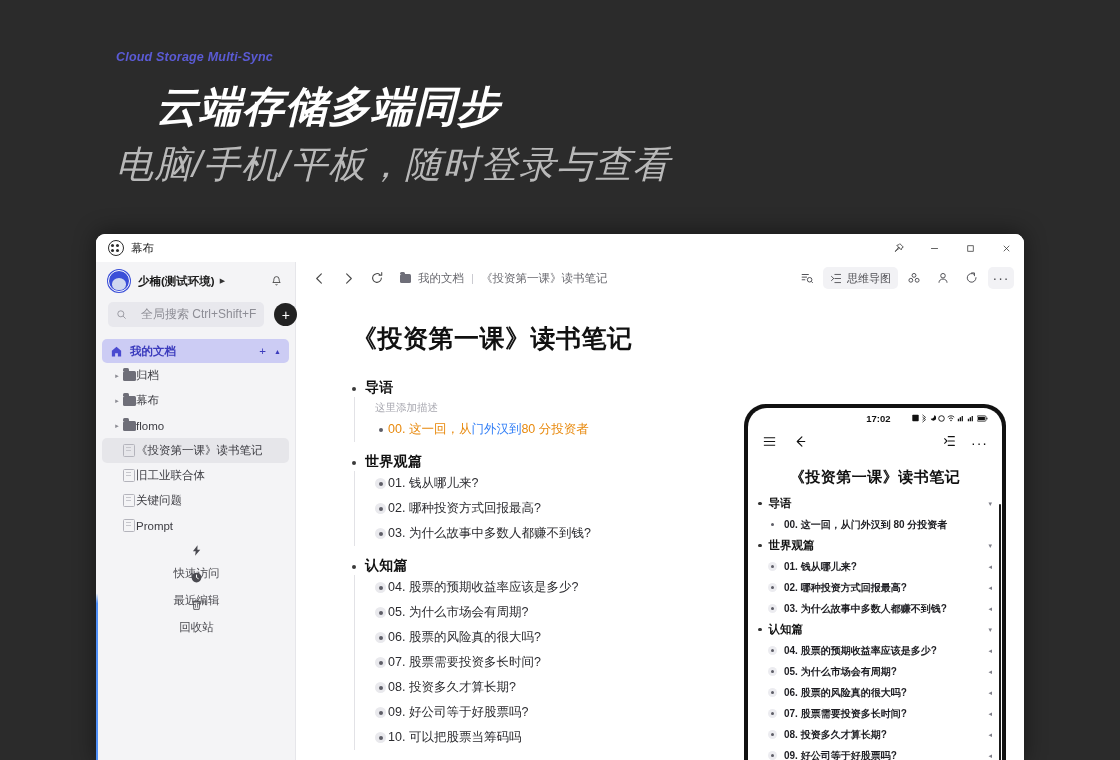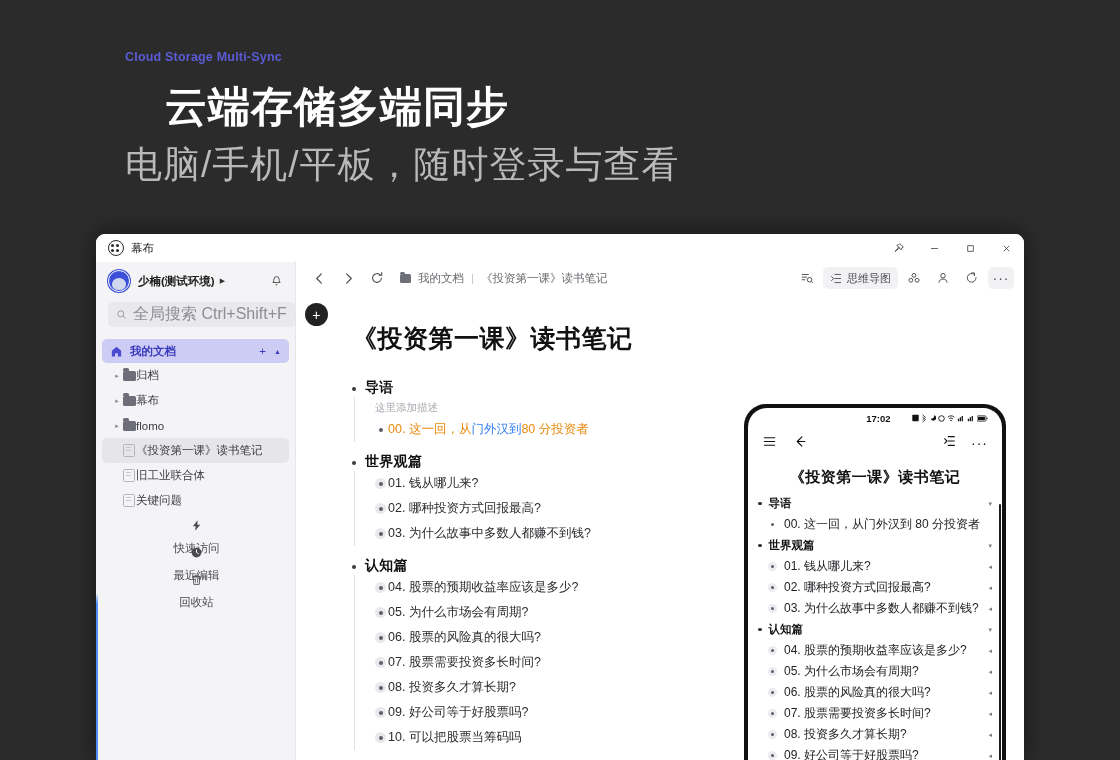--- a/index.html
+++ b/index.html
@@ -4,21 +4,21 @@
 <style>
   html,body{margin:0;padding:0;}
   body{
     width:1120px;height:760px;
     background:#2b2b2b;
     font-family:"Liberation Sans","DejaVu Sans",sans-serif;
     overflow:hidden;
     position:relative;
   }
   
-  .hero{position:absolute;left:125px;top:50px;width:900px;}
+  .hero{position:absolute;left:116px;top:50px;width:900px;font-style:italic;}
   .hero-eyebrow{
     color:#5b5bd6;font-size:12.5px;font-weight:bold;letter-spacing:.2px;
   }
   .hero-title{
     color:#ffffff;font-size:42px;font-weight:bold;letter-spacing:1px;
     margin-top:20px;line-height:1.1;margin-left:40px;
   }
   .hero-sub{
     color:#b9b9b9;font-size:37px;font-weight:400;letter-spacing:1px;
     margin-top:14px;line-height:1.15;
@@ -84,21 +84,21 @@
     border-radius:50% 50% 45% 45%;background:#cfd8ef;
   }
   .sb-uname{font-size:11.5px;color:#1a1a1a;font-weight:600;white-space:nowrap;}
   .sb-caret{font-size:7px;color:#333;margin-left:-3px;}
   .sb-bell{margin-left:auto;color:#333;display:flex;}
   .sb-search-row{display:flex;align-items:center;padding:0 12px;gap:10px;margin-top:2px;}
   .sb-search{
     flex:1;height:25px;background:#e8e8ed;border-radius:5px;
     display:flex;align-items:center;gap:6px;padding:0 8px;
   }
-  .sb-search span{font-size:16px;color:#8d8d95;white-space:nowrap;}
+  .sb-search span{font-size:12px;color:#8d8d95;white-space:nowrap;margin-left:8px;}
   .sb-plus{
     width:23px;height:23px;border-radius:50%;background:#222;color:#fff;
     display:flex;align-items:center;justify-content:center;font-size:14px;
     flex:none;line-height:1;
   }
   .sb-tree{margin-top:12px;font-size:11.5px;}
   .sb-home{
     height:24px;margin:0 6px;border-radius:5px;background:#ccccf4;
     display:flex;align-items:center;padding:0 8px;gap:7px;color:#3b3bbd;
     font-weight:600;
@@ -201,21 +201,21 @@
     text-align:center;font-size:15px;font-weight:bold;color:#111;margin:10px 0 6px;letter-spacing:.5px;
   }
   .ph-outline{padding:0 6px 0 10px;font-size:11px;position:relative;}
   .p-h{display:flex;align-items:center;gap:7px;height:21px;position:relative;}
   .p-h .bullet{width:3.5px;height:3.5px;border-radius:50%;background:#333;flex:none;}
   .p-h .txt{font-weight:bold;font-size:11.5px;color:#111;}
   .p-i{display:flex;align-items:center;gap:7px;height:21px;padding-left:10px;position:relative;}
   .p-i .dot{width:9px;height:9px;border-radius:50%;background:#ececf0;flex:none;position:relative;}
   .p-i .dot::after{content:"";position:absolute;left:2.8px;top:2.8px;width:3.4px;height:3.4px;border-radius:50%;background:#5d5d66;}
   .p-i .dot.plain{background:transparent;}
-  .p-i .txt{font-size:12px;color:#1d1d22;white-space:nowrap;}
+  .p-i .txt{font-size:10px;color:#1d1d22;white-space:nowrap;font-weight:bold;}
   .p-arrow{position:absolute;right:4px;color:#7e7e88;font-size:7px;}
   .ph-scroll{
     position:absolute;right:1px;top:96px;width:2px;height:300px;background:#1a1a1a;border-radius:2px;
   }
 </style>
 </head>
 <body>
 
 <div class="hero">
   <div class="hero-eyebrow">Cloud Storage Multi-Sync</div>
@@ -331,20 +331,27 @@
             </span>
           <span class="sb-label">旧工业联合体</span>
         </div>
         <div class="sb-row">
           <span class="sb-arrow"></span>
           <span class="sb-ico">
               <span class="doc-ico"></span>
             </span>
           <span class="sb-label">关键问题</span>
         </div>
+        <div class="sb-row">
+          <span class="sb-arrow"></span>
+          <span class="sb-ico">
+              <span class="doc-ico"></span>
+            </span>
+          <span class="sb-label">Prompt</span>
+        </div>
 
         <div class="sb-sect" style="margin-top:6px">
           <span class="sb-ico">
             <svg width="13" height="13" viewBox="0 0 16 16">
                 <path d="M9.3 1.5L3.6 9h3.4l-.7 5.5L12.6 7H9.1z" fill="#4a4a50"></path>
               </svg>
           </span>
           <span>快速访问</span>
         </div>
         <div class="sb-sect">

